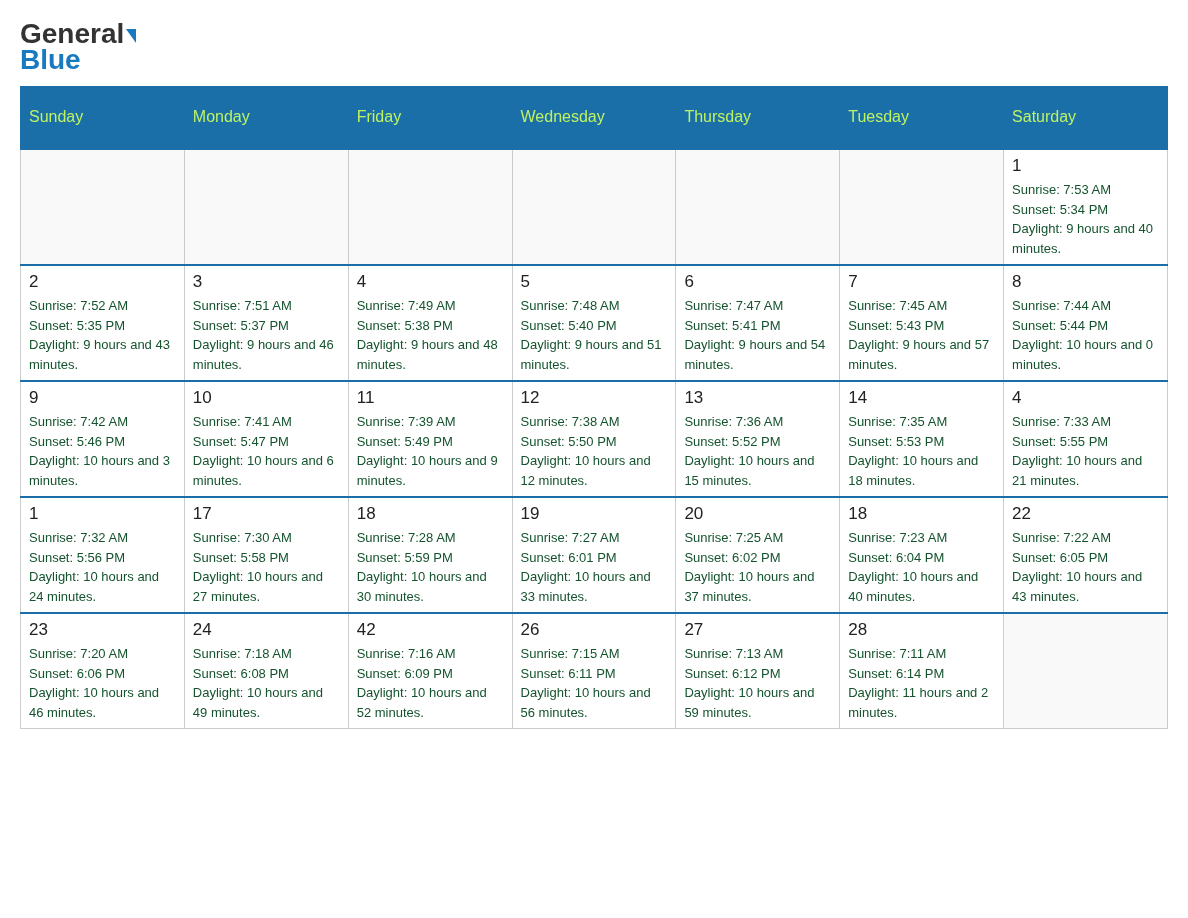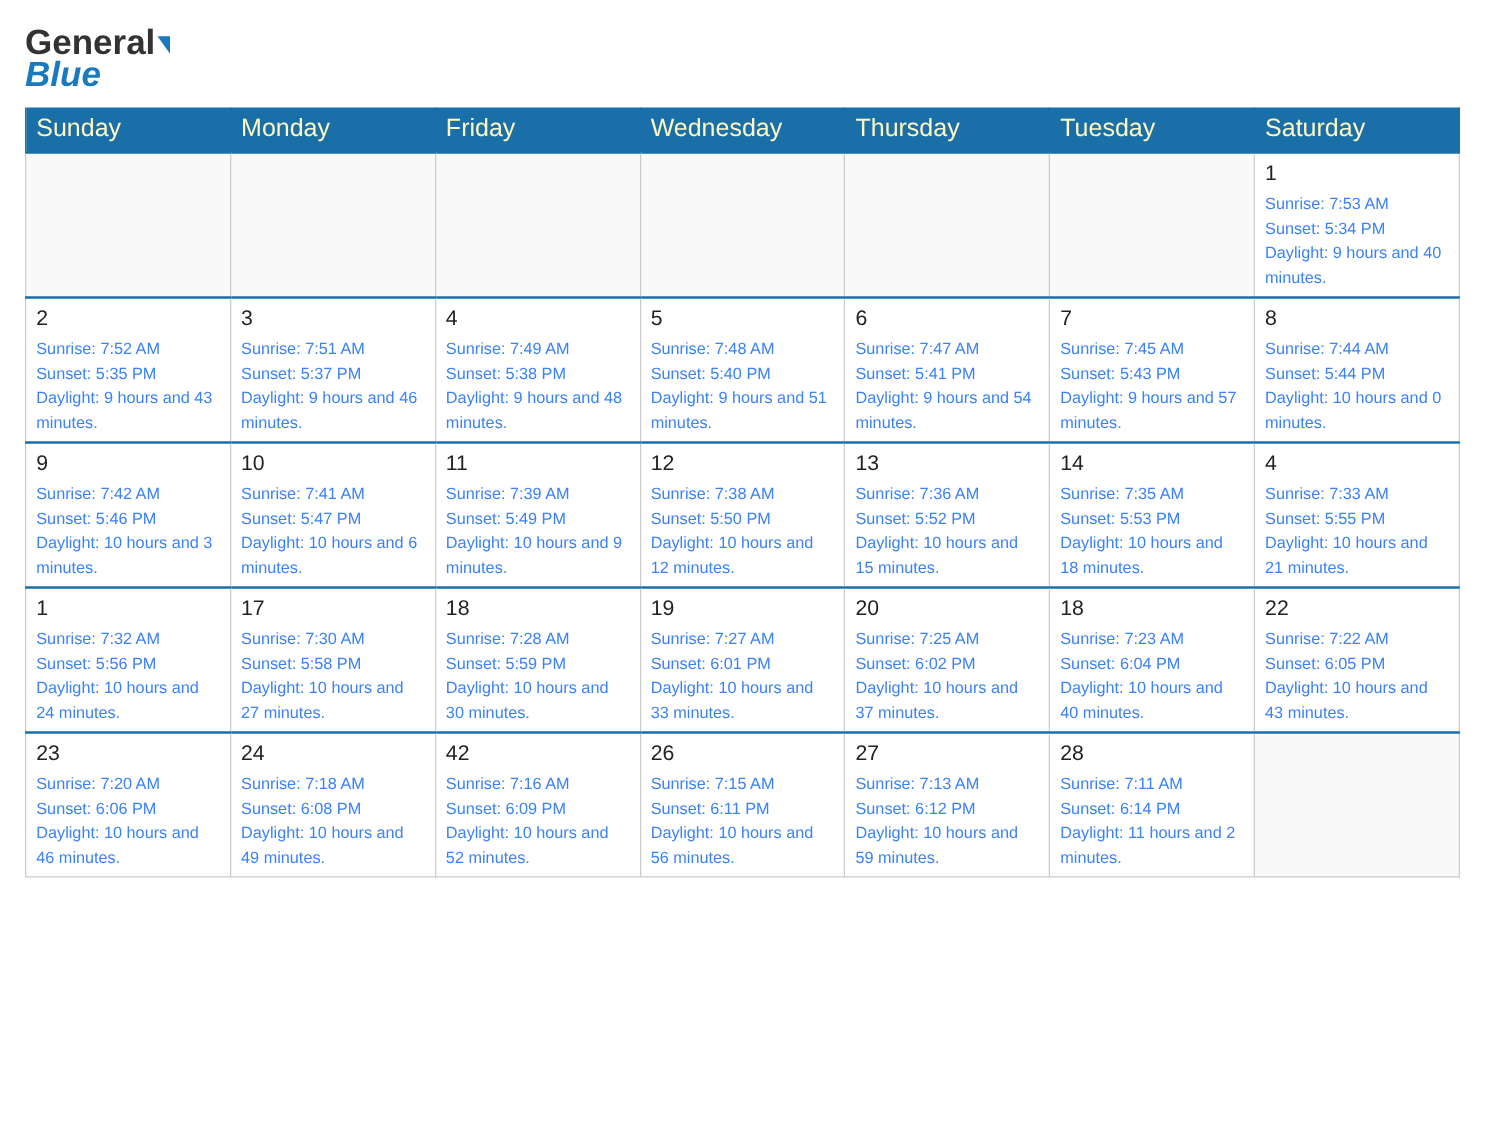--- a/index.html
+++ b/index.html
@@ -34,21 +34,20 @@
       border-left: 10px solid transparent;
       border-top: 14px solid #1a7abf;
       margin-left: 2px;
       vertical-align: middle;
     }
     .logo-line2 {
       color: #1a7abf;
       font-size: 28px;
       font-weight: bold;
       margin-top: -4px;
-      font-style: italic;
     }
     .title-block {
       text-align: right;
     }
     .month-title {
       font-size: 48px;
       font-weight: normal;
       color: #222;
     }
     .location {
@@ -56,23 +55,23 @@
       color: #444;
       margin-top: 4px;
     }
     .calendar {
       width: 100%;
       border-collapse: collapse;
       margin-top: 10px;
     }
     .calendar th {
       background-color: #1a6fa8;
-      color: #fef9c3;
-      padding: 6px 8px;
-      font-size: 20px;
+      color: #bef264;
+      padding: 22px 8px;
+      font-size: 16px;
       font-weight: normal;
       text-align: left;
       border: 1px solid #1a6fa8;
     }
     .calendar td {
       border: 1px solid #ccc;
       vertical-align: top;
       padding: 6px 8px;
       width: 14.28%;
       min-height: 120px;
@@ -84,21 +83,21 @@
     }
     .day-number {
       font-size: 17px;
       font-weight: normal;
       color: #222;
       display: block;
       margin-bottom: 4px;
     }
     .day-info {
       font-size: 13px;
-      color: #3b82f6;
+      color: #14532d;
       line-height: 1.5;
     }
     .calendar tr td {
       border-top: 2px solid #1a6fa8;
     }
     .calendar thead tr th {
       border-top: none;
     }
   </style>
 </head>

